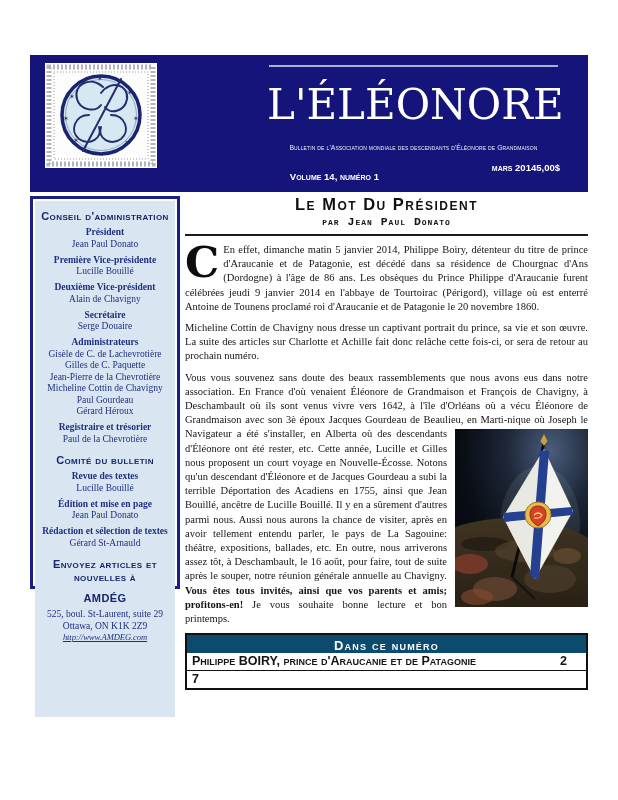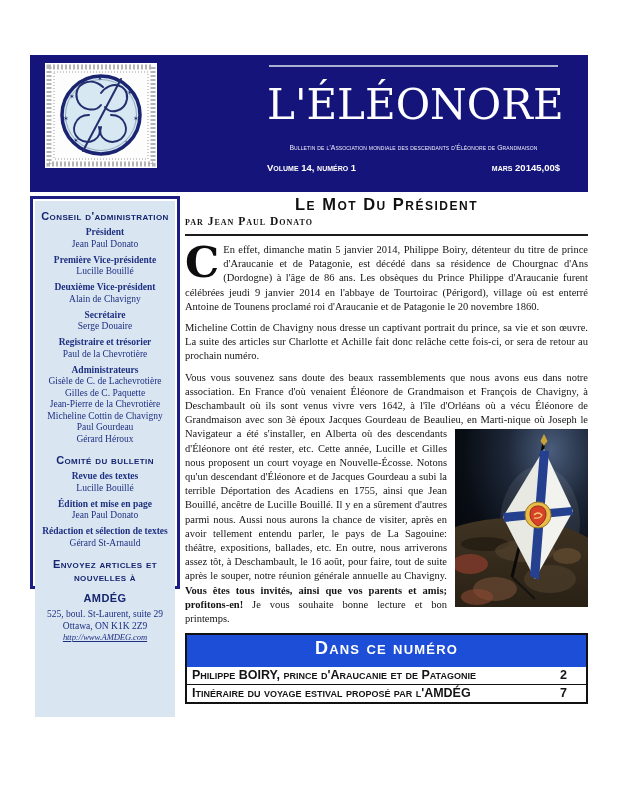--- a/index.html
+++ b/index.html
@@ -10,21 +10,21 @@
   .masthead{position:absolute;left:30px;top:55px;width:558px;height:137px;background:#14147b;}
   .logo-box{position:absolute;left:15px;top:8px;width:112px;height:105px;background:#fdfdfd;}
   .header-right{position:absolute;left:237px;top:10px;width:293px;text-align:center;color:#ffffff;}
   .top-rule{height:2px;background:#a9b3cf;margin:0 2px;}
   .nl-title{font-family:"DejaVu Serif",serif;font-size:42px;line-height:52px;margin-top:12px;
             white-space:nowrap;color:#ffffff;}
   .nl-subtitle{font-family:"Liberation Sans",sans-serif;font-variant:small-caps;font-size:6.8px;
                letter-spacing:.1px;margin-top:13px;white-space:nowrap;color:#eef0f8;}
   .vol-row{display:flex;font-family:"Liberation Sans",sans-serif;font-variant:small-caps;
            font-size:9.5px;font-weight:bold;margin-top:11px;color:#ffffff;}
-  .vol-row .vol{width:46%;text-align:left;}
+  .vol-row .vol{width:46%;text-align:center;margin-top:9px;}
   .vol-row .date{flex:1;text-align:right;}
   .vol-row .price{text-align:right;}
 
   
   .sidebar{position:absolute;left:30px;top:196px;width:150px;height:393px;background:#ffffff;
            border:3px solid #1d1d86;box-sizing:border-box;}
   .sb-inner{margin:2px;height:516px;background:#d9e6f2;box-sizing:border-box;overflow:hidden;
             padding:7px 5px 4px 5px;text-align:center;color:#1e2f80;font-size:9.5px;line-height:11.5px;}
   .sb-heading{font-family:"Liberation Sans",sans-serif;font-variant:small-caps;font-weight:bold;
               font-size:11px;line-height:12.5px;letter-spacing:.4px;margin-top:9px;color:#16256f;}
@@ -33,36 +33,36 @@
   .sb-role{font-weight:bold;}
   .sb-name{}
   .sb-addr{margin-top:4.5px;}
   .sb-link{display:block;font-style:italic;text-decoration:underline;color:#1e2f80;
            font-size:8.6px;letter-spacing:-.1px;}
 
   
   .main{position:absolute;left:185px;top:196px;width:403px;}
   .article-title{text-align:center;font-family:"Liberation Sans",sans-serif;font-variant:small-caps;
                  font-weight:bold;font-size:16.5px;line-height:17px;letter-spacing:1.5px;color:#101010;}
-  .article-byline{text-align:left;font-family:Liberation Serif, serif;font-variant:small-caps;
+  .article-byline{text-align:center;font-family:Liberation Mono, monospace;font-variant:small-caps;
                   font-weight:bold;font-size:11.5px;line-height:13px;letter-spacing:1px;margin-top:2px;}
   .title-rule{height:2px;background:#1c1c1c;margin-top:6px;}
   .article-body{font-size:10.5px;line-height:14.2px;text-align:justify;}
   .article-body p{margin:7px 0 0 0;}
   .dropcap{float:left;font-family:"DejaVu Serif",serif;font-weight:bold;font-size:43px;
            line-height:34px;padding:2px 4px 0 0;color:#0d0d0d;}
   .photo-float{float:right;width:133px;height:178px;margin:2px 0 3px 8px;}
   .photo-float svg{display:block;}
   .bold-call{font-weight:bold;}
 
   
   .toc{clear:both;margin-top:7px;border:2px solid #111;}
-  .toc-bar{background:#1d4ed8;color:#ffffff;text-align:center;font-family:"Liberation Sans",sans-serif;
-           font-variant:small-caps;font-weight:bold;font-size:18px;letter-spacing:1.2px;
-           padding:3px 0 8px 0;}
+  .toc-bar{background:#0c4a6e;color:#ffffff;text-align:center;font-family:"Liberation Sans",sans-serif;
+           font-variant:small-caps;font-weight:bold;font-size:13px;letter-spacing:1.2px;
+           padding:3px 0 0 0;}
   .toc-row{display:flex;justify-content:space-between;align-items:center;
            font-family:"Liberation Sans",sans-serif;font-variant:small-caps;font-weight:bold;
            font-size:12.5px;line-height:14px;padding:1px 5px 2px 5px;border-top:1px solid #111;}
   .toc-row.first{border-top:none;text-align:right;}
   .toc-page{padding-right:14px;}
 </style>
 </head>
 <body>
 
 <div class="page">
@@ -119,31 +119,31 @@
       </div>
       <div class="sb-group">
         <div class="sb-role">Deuxième Vice-président</div>
         <div class="sb-name">Alain de Chavigny</div>
       </div>
       <div class="sb-group">
         <div class="sb-role">Secrétaire</div>
         <div class="sb-name">Serge Douaire</div>
       </div>
       <div class="sb-group">
-        <div class="sb-role">Registraire et trésorier</div>
-        <div class="sb-name">Paul de la Chevrotière</div>
-      </div>
-      <div class="sb-group">
         <div class="sb-role">Administrateurs</div>
         <div class="sb-name">Gisèle de C. de Lachevrotière</div>
         <div class="sb-name">Gilles de C. Paquette</div>
         <div class="sb-name">Jean-Pierre de la Chevrotière</div>
         <div class="sb-name">Micheline Cottin de Chavigny</div>
         <div class="sb-name">Paul Gourdeau</div>
         <div class="sb-name">Gérard Héroux</div>
+      </div>
+      <div class="sb-group">
+        <div class="sb-role">Registraire et trésorier</div>
+        <div class="sb-name">Paul de la Chevrotière</div>
       </div>
 
       <div class="sb-heading">Comité du bulletin</div>
       <div class="sb-group">
         <div class="sb-role">Revue des textes</div>
         <div class="sb-name">Lucille Bouillé</div>
       </div>
       <div class="sb-group">
         <div class="sb-role">Édition et mise en page</div>
         <div class="sb-name">Jean Paul Donato</div>
@@ -215,19 +215,18 @@
           </span><span>nique où Joseph le Navigateur a été s'installer, en Alberta où des descendants d'Éléonore ont été rester, etc. Cette année, Lucille et Gilles nous proposent un court voyage en Nouvelle-Écosse. Notons qu'un descendant d'Éléonore et de Jacques Gourdeau a subi la terrible Déportation des Acadiens en 1755, ainsi que Jean Bouillé, ancêtre de Lucille Bouillé. Il y en a sûrement d'autres parmi nous. Aussi nous aurons la chance de visiter, après en avoir tellement entendu parler, le pays de La Sagouine: théâtre, expositions, ballades, etc. En outre, nous arriverons assez tôt, à Deschambault, le 16 août, pour faire, tout de suite après le souper, notre réunion générale annuelle au Chavigny. </span><span class="bold-call">Vous êtes tous invités, ainsi que vos parents et amis; profitons-en! </span><span>Je vous souhaite bonne lecture et bon printemps.</span></p>
     </div>
 
     <section class="toc">
       <div class="toc-bar">Dans ce numéro</div>
       <div class="toc-row first">
         <span class="toc-title">Philippe BOIRY, prince d'Araucanie et de Patagonie</span>
         <span class="toc-page">2</span>
       </div>
       <div class="toc-row">
-        <span class="toc-title">Itinéraire du voyage estival proposé par l'AMDÉG</span>
         <span class="toc-page">7</span>
       </div>
     </section>
   </main>
 
 </div>
 
 </body></html>

